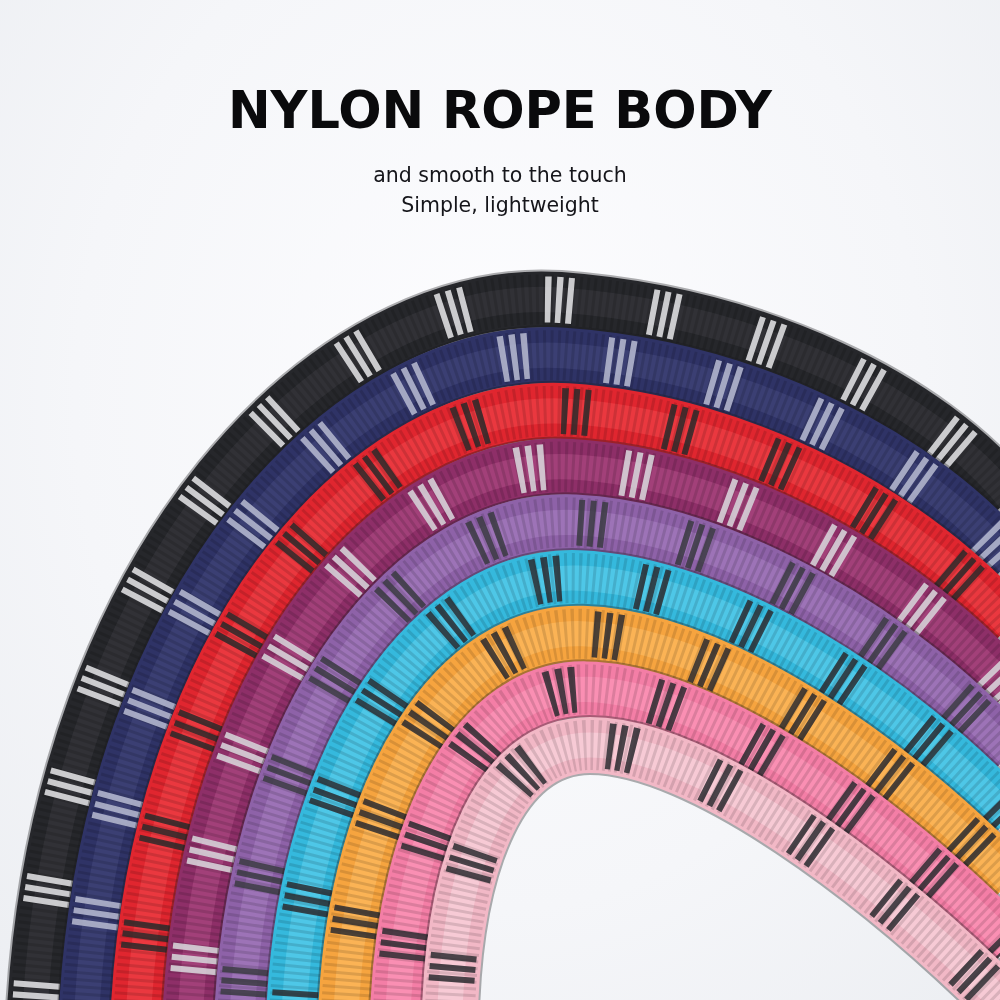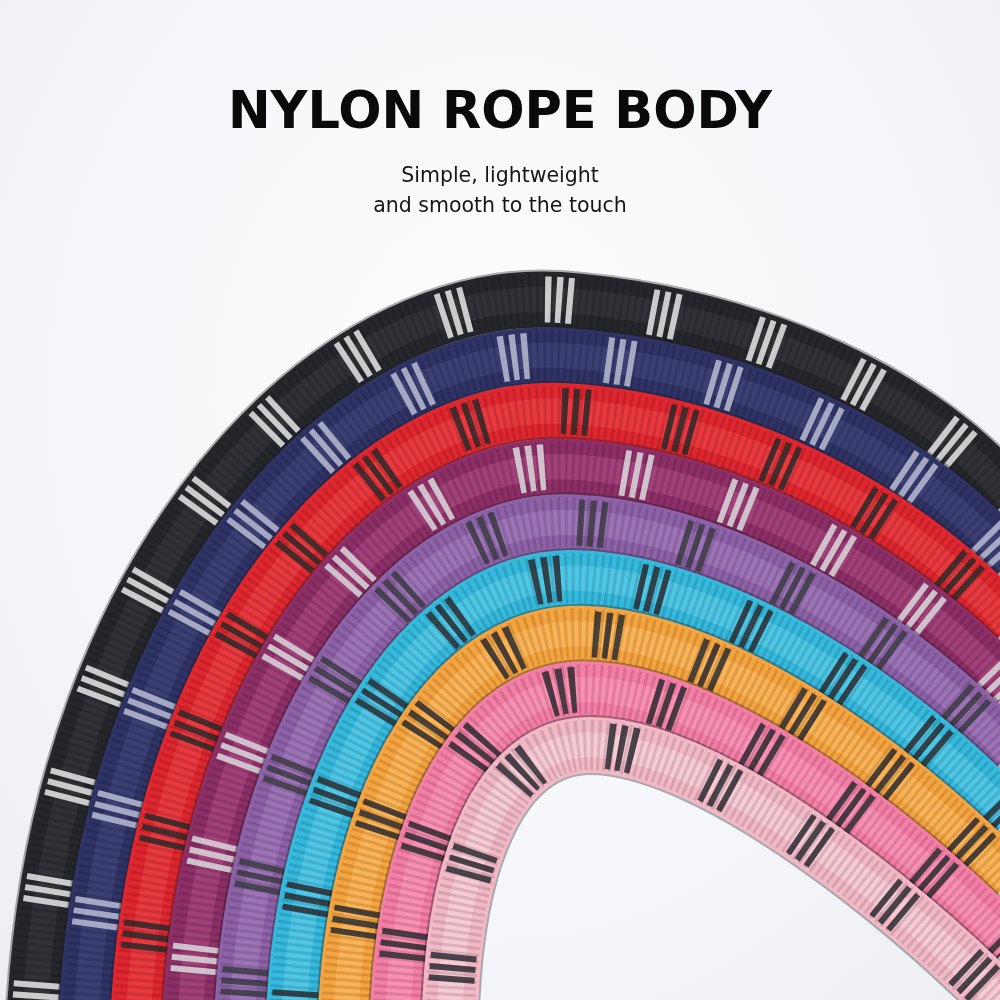--- a/index.html
+++ b/index.html
@@ -33,22 +33,22 @@
   }
   .ropes { position: absolute; left: 0; top: 0; width: 1000px; height: 1000px; }
 </style>
 </head>
 <body>
 
 <div class="bg"></div>
 
 <div class="headline">NYLON ROPE BODY</div>
 <div class="sub">
+  <div>and smooth to the touch</div>
   <div>Simple, lightweight</div>
-  <div>and smooth to the touch</div>
 </div>
 
 <svg class="ropes" viewBox="0 0 1000 1000" xmlns="http://www.w3.org/2000/svg">
   <defs>
     <filter id="soft" x="-5%" y="-5%" width="110%" height="110%">
       <feGaussianBlur stdDeviation="0.6"></feGaussianBlur>
     </filter>
   </defs>
   <g id="rope-group">
       <g>

